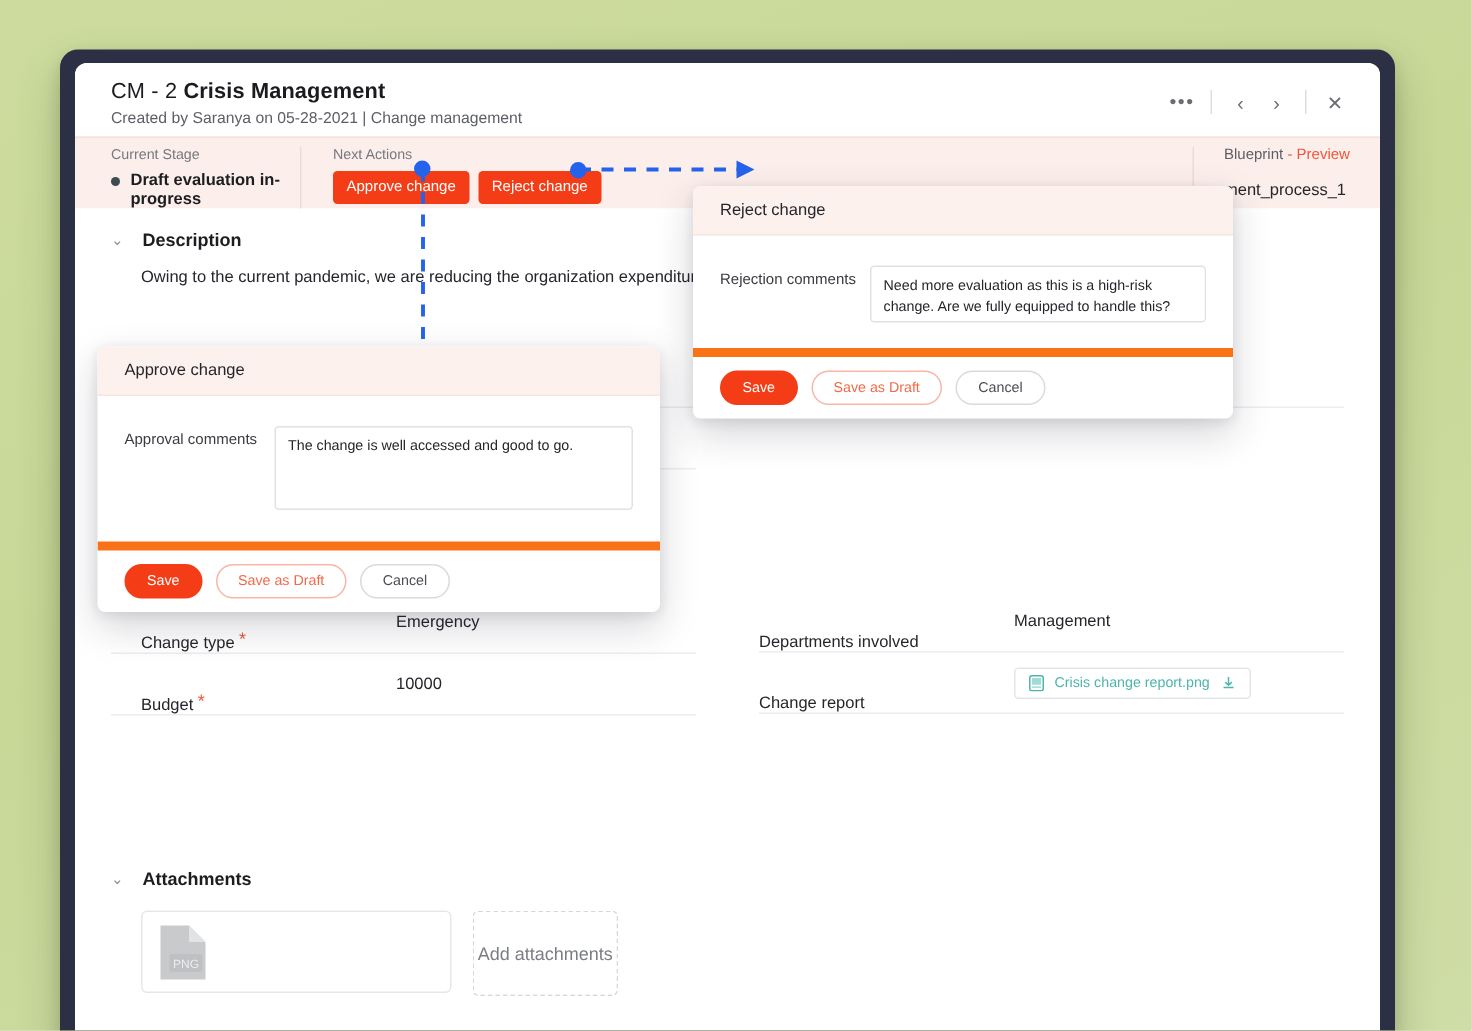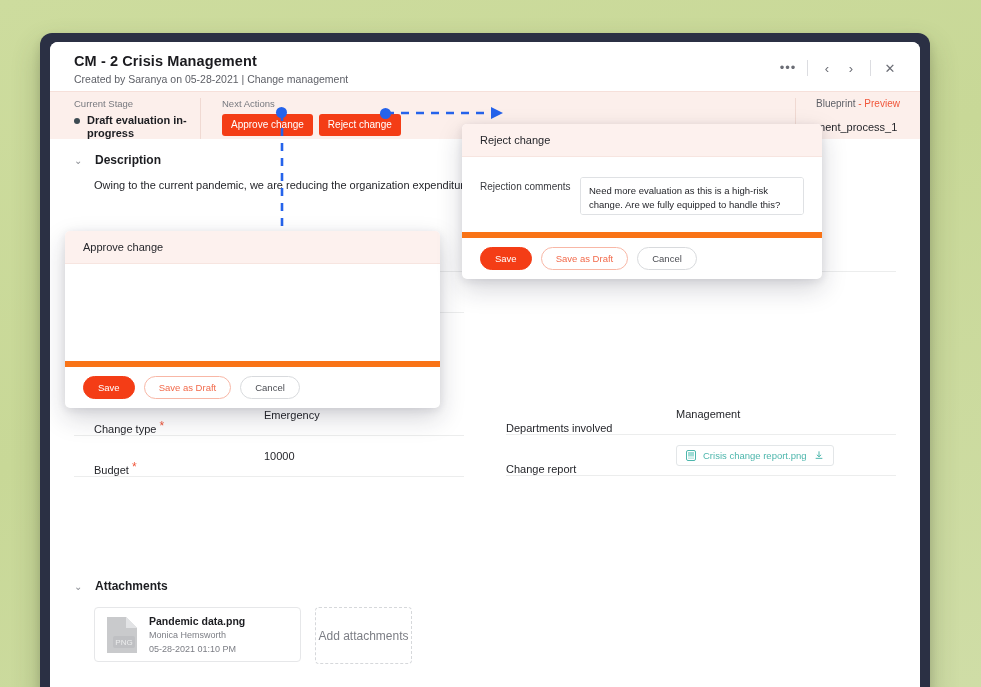--- a/index.html
+++ b/index.html
@@ -36,21 +36,21 @@
 
   
   .rec-head {
     position: relative;
     height: 49px;
     background: #fff;
     padding: 11px 0 0 24px;
     box-sizing: border-box;
   }
   .rec-title { font-size: 14.5px; color: #1b1b1f; letter-spacing: .1px; }
-  .rec-title .code { font-weight: bold; }
+  .rec-title .code { font-weight: normal; }
   .rec-title .name { font-weight: bold; }
   .rec-sub {
     font-size: 10.5px; color: #5d5f66; margin-top: 4px;
   }
   .head-actions {
     position: absolute; right: 18px; top: 16px;
     display: flex; align-items: center; gap: 0;
     color: #6b6d75;
   }
   .head-actions .hbtn {
@@ -321,43 +321,42 @@
           <div class="att-row">
             <div class="att-card">
               <div class="png-ico">
                 <svg width="34" height="40" viewBox="0 0 34 40">
                   <path d="M2 2h19l11 11v25H2z" fill="#c9cacc"></path>
                   <path d="M21 2l11 11H21z" fill="#e2e3e5"></path>
                   <rect x="8" y="21" width="22" height="12" rx="2" fill="#bfc0c3"></rect>
                   <text x="19" y="30" font-size="8" fill="#eceded" text-anchor="middle" font-family="Liberation Sans, sans-serif">PNG</text>
                 </svg>
               </div>
-              <div class="att-meta">
-                <div class="att-name">Pandemic data.png</div>
-                <div class="att-by">Monica Hemsworth</div>
-                <div class="att-date">05-28-2021 01:10 PM</div>
-              </div>
             </div>
             <div class="att-add">Add attachments</div>
           </div>
         </div>
 
         <svg class="conn" style="left:0;top:-48px;width:870px;height:220px;">
           <path d="M232 22 L232 164" stroke="#2563eb" stroke-width="2.6" stroke-dasharray="8 7" fill="none"></path>
           <path d="M226 158 L232 170 L238 158 Z" fill="#2563eb"></path>
           <path d="M336 22 L447 22" stroke="#2563eb" stroke-width="2.6" stroke-dasharray="8 7" fill="none"></path>
           <path d="M441 16 L453 22 L441 28 Z" fill="#2563eb"></path>
         </svg>
         <div class="node" style="left:226px;top:-32px;"></div>
         <div class="node" style="left:330px;top:-31px;"></div>
 
       </div>
 
       <div class="popup" id="pop-approve">
         <div class="pop-head">Approve change</div>
+        <div class="pop-body">
+          <div class="pop-lbl">Approval comments</div>
+          <textarea class="pop-ta" rows="3" style="">The change is well accessed and good to go.</textarea>
+        </div>
         <div class="pop-foot" style="position:absolute;bottom:0;left:0;right:0;">
           <button class="btn btn-save">Save</button>
           <button class="btn btn-draft">Save as Draft</button>
           <button class="btn btn-cancel">Cancel</button>
         </div>
       </div>
 
       <div class="popup" id="pop-reject">
         <div class="pop-head">Reject change</div>
         <div class="pop-body">

